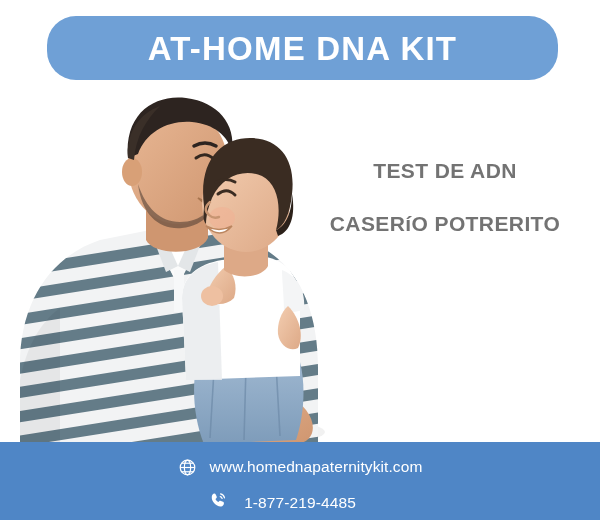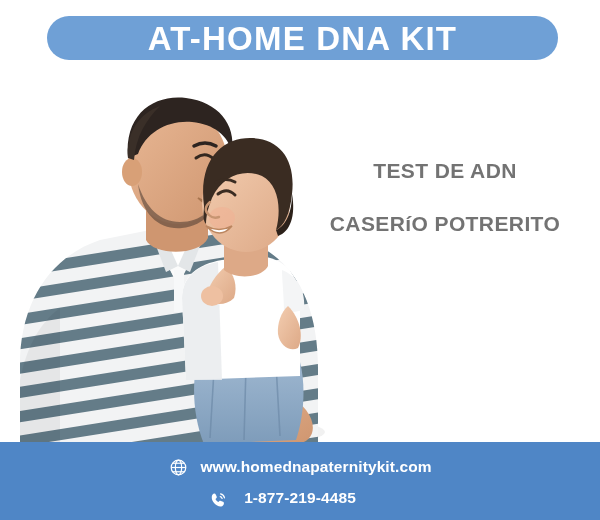--- a/index.html
+++ b/index.html
@@ -17,21 +17,21 @@
     background: #ffffff;
     overflow: hidden;
   }
 
   
   .header-pill {
     position: absolute;
     left: 47px;
     top: 16px;
     width: 511px;
-    height: 44px;
+    height: 64px;
     background: #6fa0d6;
     border-radius: 29px;
     display: flex;
     align-items: center;
     justify-content: center;
   }
   .header-pill-title {
     color: #ffffff;
     font-size: 33px;
     font-weight: bold;
@@ -91,27 +91,27 @@
     margin-top: 10px;
     gap: 12px;
   }
   .footer-row-contact {
     height: 32px;
     margin-top: 2px;
     gap: 0px;
   }
   .contact-item {
     display: flex;
-    align-items: flex-start;
+    align-items: flex-end;
     gap: 16px;
   }
   .contact-gap { width: 36px; }
   .footer-text {
     font-size: 15.5px;
-    font-weight: bold;
+    font-weight: normal;
     letter-spacing: 0.1px;
     color: #ffffff;
     line-height: 1;
   }
   .f-icon {
     display: inline-flex;
     align-items: center;
     justify-content: center;
     width: 20px;
     height: 20px;

